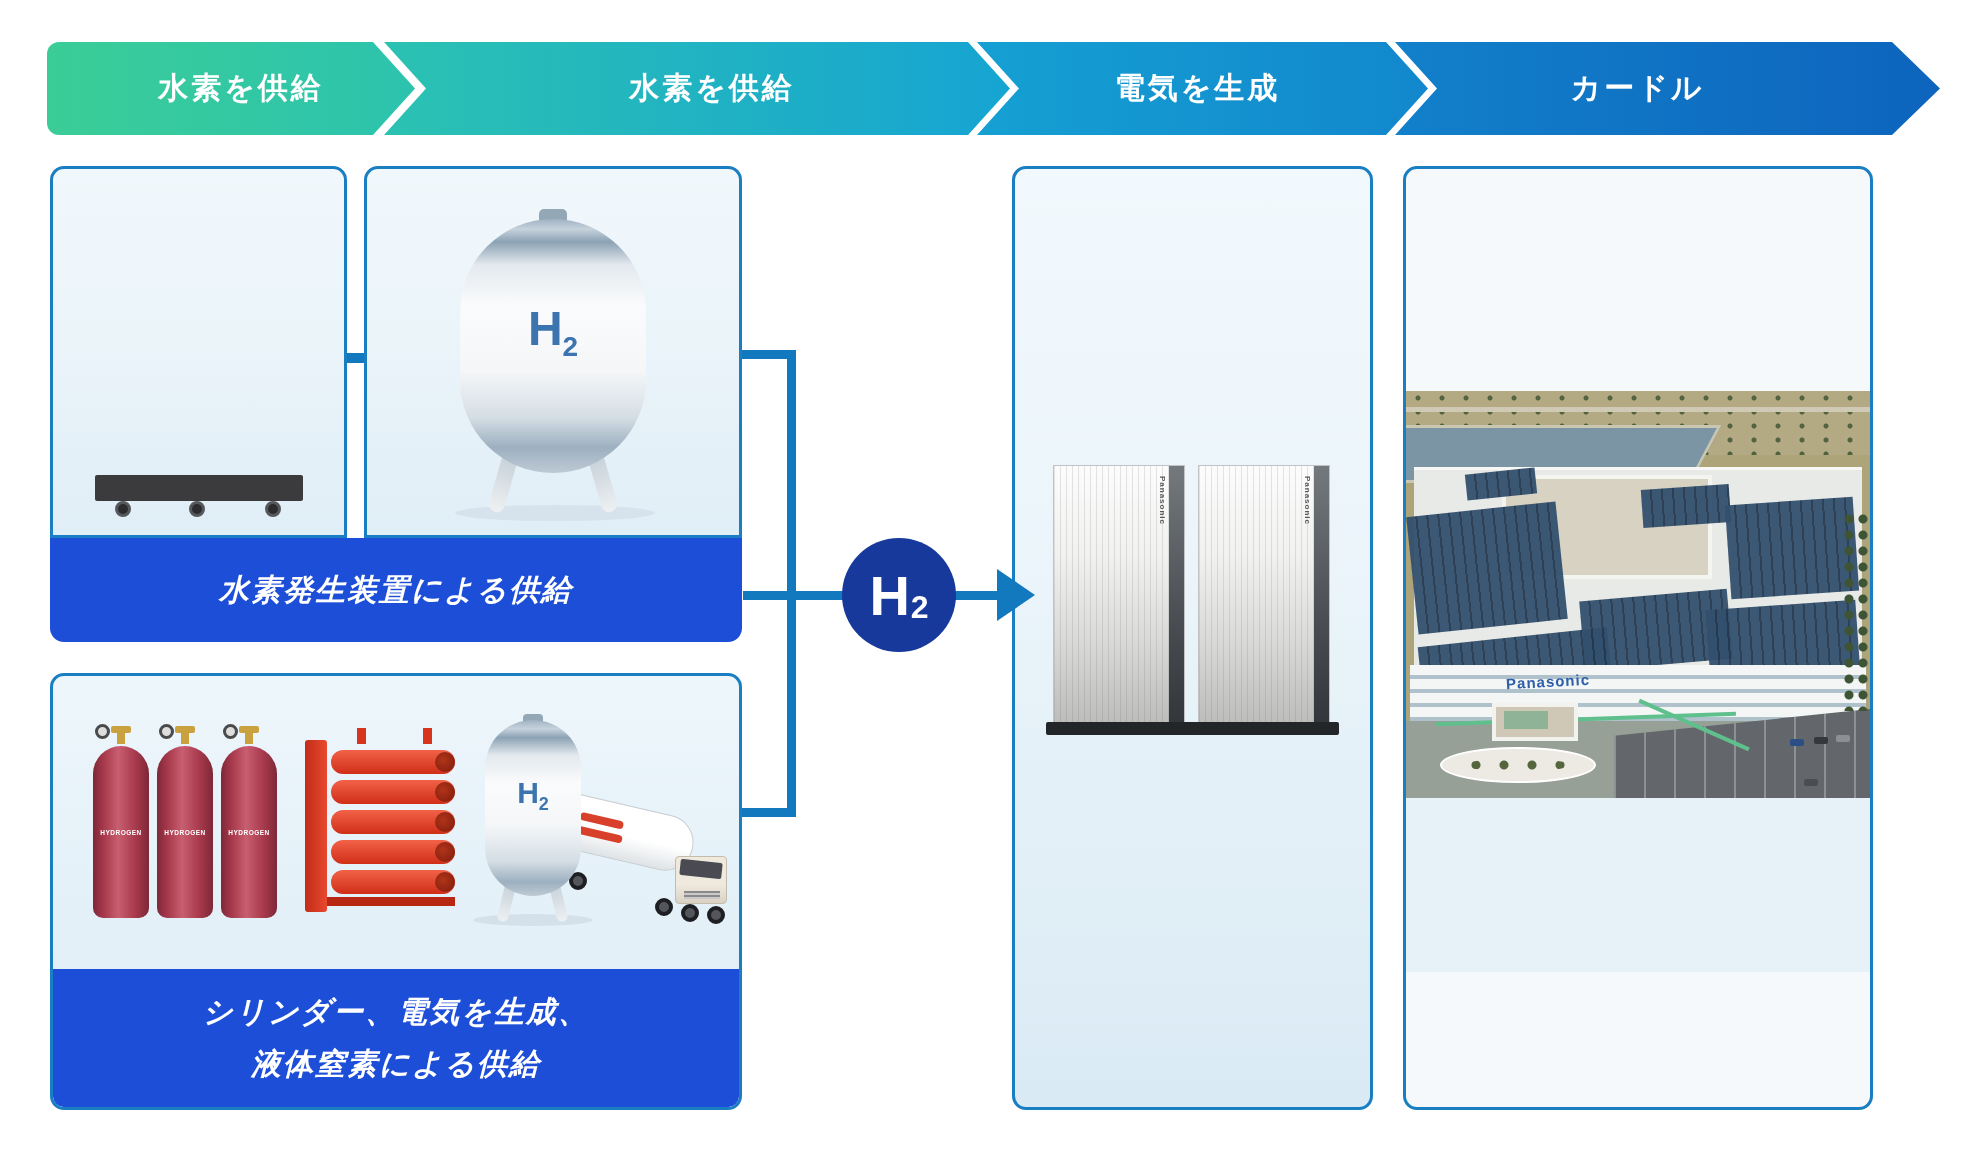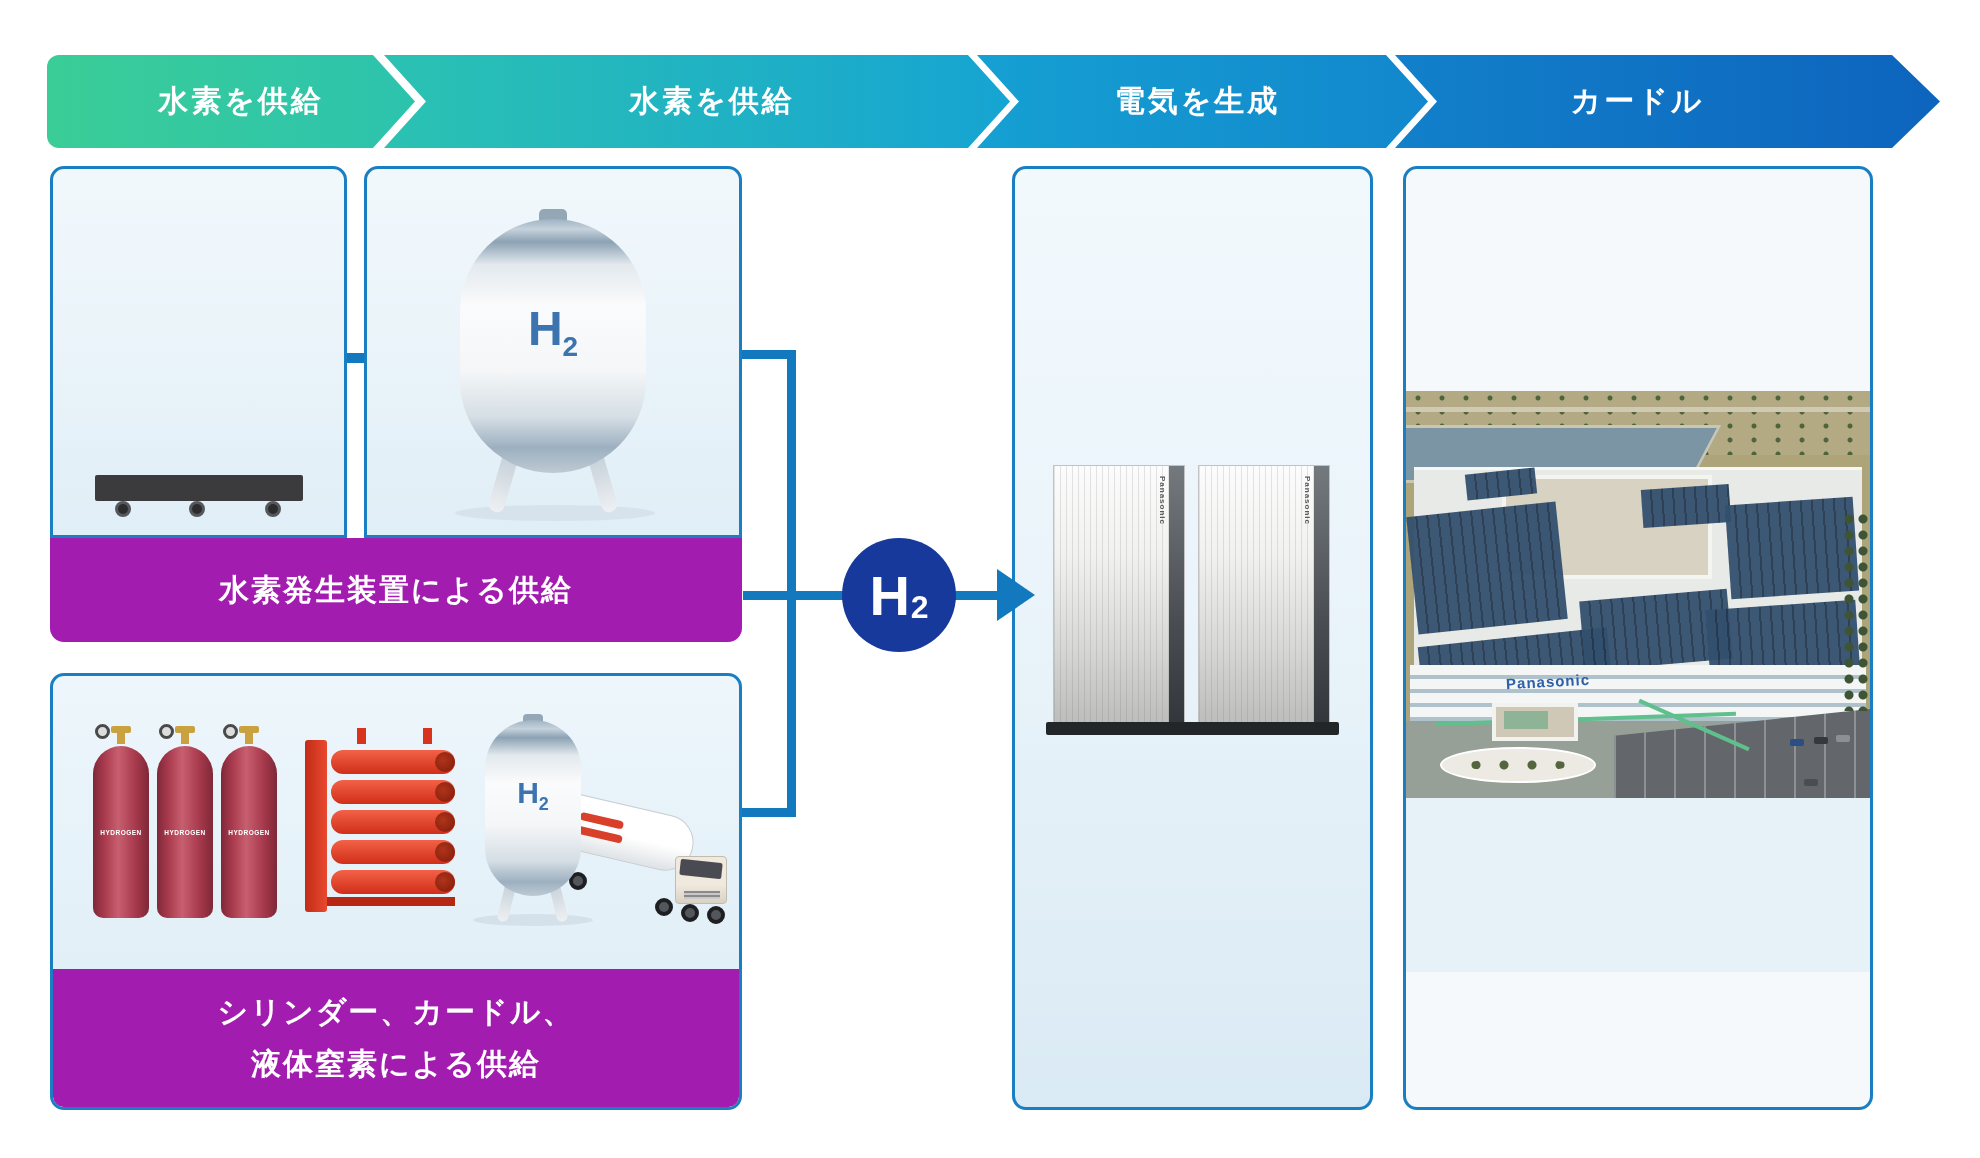--- a/index.html
+++ b/index.html
@@ -2,21 +2,21 @@
 <html><head>
 <meta charset="utf-8">
 <style>
   * { margin:0; padding:0; box-sizing:border-box; }
   html,body { background:#ffffff; }
   body { font-family:"Liberation Sans","DejaVu Sans",sans-serif; }
   .stage { position:relative; width:1980px; height:1158px; background:#ffffff; overflow:hidden; }
 
   
   .banner { position:absolute; left:0; top:39px; width:1980px; height:93px; }
-  .step { position:absolute; top:16px; height:93px; display:flex; align-items:center; justify-content:center; }
+  .step { position:absolute; top:3px; height:93px; display:flex; align-items:center; justify-content:center; }
   .step-label { color:#ffffff; font-size:30px; font-weight:bold; letter-spacing:3px; white-space:nowrap; }
   .s1 { left:47px;  width:368px; background:linear-gradient(90deg,#3BCD97,#2CC3AE);
         clip-path:polygon(0 0, calc(100% - 42px) 0, 100% 50%, calc(100% - 42px) 100%, 0 100%);
         border-radius:12px 0 0 12px; padding-left:20px; }
   .s2 { left:384px; width:626px; background:linear-gradient(90deg,#2BC2B2,#16A4D2);
         clip-path:polygon(0 0, calc(100% - 42px) 0, 100% 50%, calc(100% - 42px) 100%, 0 100%, 42px 50%);
         padding-left:30px; }
   .s3 { left:977px; width:451px; background:linear-gradient(90deg,#15A0D2,#1287CD);
         clip-path:polygon(0 0, calc(100% - 42px) 0, 100% 50%, calc(100% - 42px) 100%, 0 100%, 42px 50%);
         padding-right:10px;text-align:right; }
@@ -35,22 +35,22 @@
     border-left:38px solid #1379BE; border-top:26px solid transparent; border-bottom:26px solid transparent; }
   .h2badge { position:absolute; left:842px; top:538px; width:114px; height:114px; border-radius:50%;
     background:#16399B; z-index:6; display:flex; align-items:center; justify-content:center;
     color:#fff; font-weight:bold; }
   .h2badge .big { font-size:56px; }
   .h2badge sub { font-size:32px; transform:translateY(12px); margin-left:1px; }
 
   
   .card { position:absolute; border:3px solid #1A7FC2; border-radius:14px 14px 0 0;
           background:linear-gradient(180deg,#F1F8FC 0%,#E9F3F9 55%,#E0EEF7 100%); overflow:hidden; }
-  .caption-bar { position:absolute; background:#a21caf; border-radius:0 0 14px 14px;
-          display:flex; flex-direction:column; align-items:center; justify-content:center; }
+  .caption-bar { position:absolute; background:#1d4ed8; border-radius:0 0 14px 14px;
+          display:flex; flex-direction:column; align-items:center; justify-content:center;font-style:italic; }
   .caption-bar span { color:#ffffff; font-size:30px; font-weight:bold; letter-spacing:2px; line-height:52px; white-space:nowrap; }
 
   
   .supply-group { position:absolute; left:50px; top:166px; width:692px; height:476px; z-index:2; }
   .card.c1 { left:0; top:0; width:297px; height:372px; position:absolute; }
   .card.c2 { left:314px; top:0; width:378px; height:372px; position:absolute; }
   .bar1 { left:0; top:372px; width:692px; height:104px; }
 
   
   .machine { position:absolute; left:48px; top:34px; width:196px; height:272px;
@@ -321,21 +321,21 @@
       <div class="wheel wh3"></div>
       <div class="cab">
         <div class="win"></div>
         <div class="grille"></div>
       </div>
       <div class="wheel wh4"></div>
       <div class="wheel wh5"></div>
     </div>
 
     <div class="caption-bar bar2">
-      <span>シリンダー、カードル、</span>
+      <span>シリンダー、電気を生成、</span>
       <span>液体窒素による供給</span>
     </div>
   </div>
 
   <div class="fc-card">
     <div class="fc-unit fu1">
       <div class="fc-side"></div>
       <span class="fc-brand">Panasonic</span>
       <div class="fc-base"></div>
     </div>

